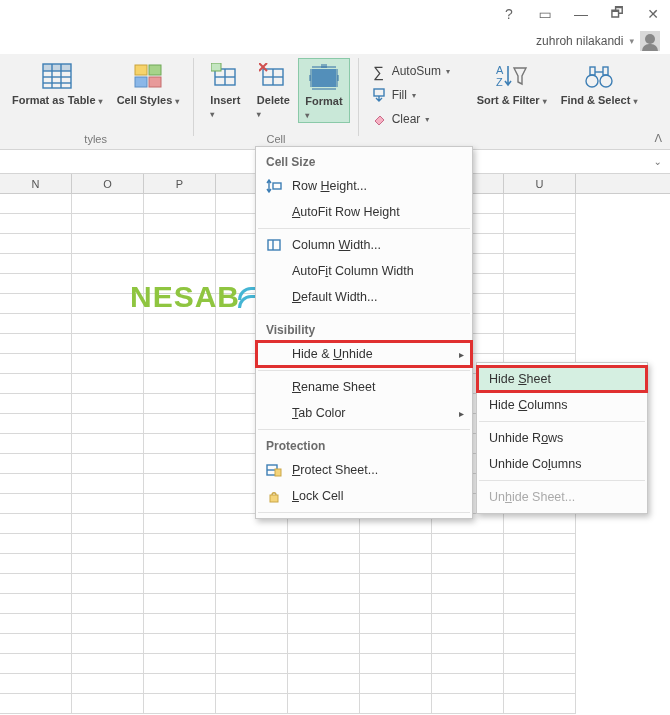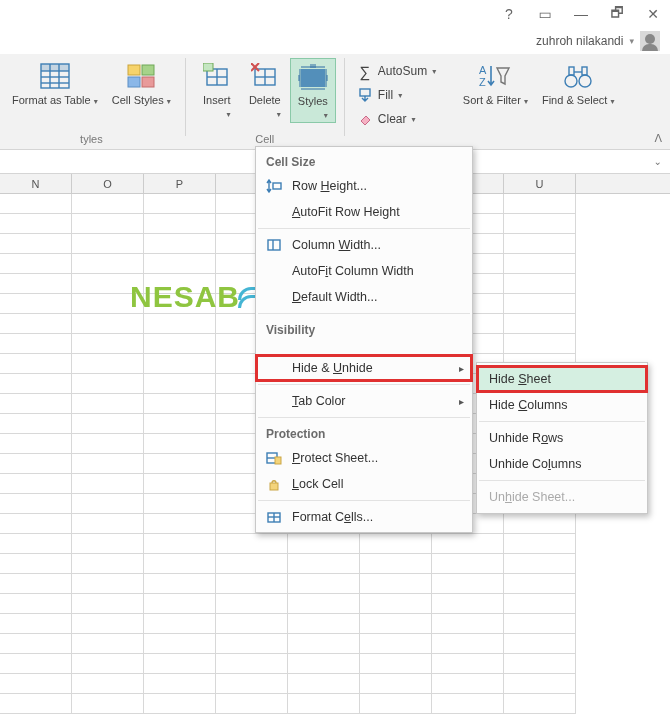--- a/index.html
+++ b/index.html
@@ -36,21 +36,21 @@
   .rgroup { display:flex; flex-direction:column; align-items:center;
     padding:0 4px; height:100%; }
   .rgroup .icons { display:flex; gap:2px; flex:1; align-items:flex-start;}
   .rgroup .glabel { font-size:11px; color:#777; margin-bottom:2px; height:14px;}
   .sep { width:1px; background:#d5d5d5; height:78px; margin:0 4px;}
   .bigbtn { display:flex; flex-direction:column; align-items:center;
     padding:2px 6px; cursor:default; min-width:46px;}
   .bigbtn.active { background:#c9e8d8; border:1px solid #8ac9a8;}
   .bigbtn .bicon { width:32px; height:32px; display:flex;
     align-items:center; justify-content:center; margin-bottom:2px;}
-  .bigbtn .blabel { font-size:11px; text-align:right; line-height:1.15;}
+  .bigbtn .blabel { font-size:11px; text-align:left; line-height:1.15;font-weight:bold;}
   .drop { font-size:8px; color:#666;}
   .smallstack { display:flex; flex-direction:column; gap:2px;
     padding-top:2px; min-width:96px;}
   .smallbtn { display:flex; align-items:center; gap:5px;
     padding:2px 4px; height:22px; font-size:12px; color:#444;}
   .smallbtn .sicon { width:16px; height:16px; display:flex;
     align-items:center; justify-content:center;}
   .collapse-caret { position:absolute; right:8px; bottom:4px;
     font-size:11px; color:#777;}
   
@@ -74,21 +74,21 @@
     padding:2px 0; z-index:20;
   }
   .mhdr { padding:6px 10px 4px; font-weight:600; color:#6b6b6b;
     font-size:12px;}
   .mitem { display:flex; align-items:center; gap:8px;
     padding:5px 10px 5px 8px; font-size:12.5px; color:#333;
     position:relative;}
   .mitem .micon { width:20px; height:16px; display:flex;
     align-items:center; justify-content:center; color:#4a7db0;}
   .mitem .arrow { position:absolute; right:8px; font-size:10px; color:#555;}
-  .mitem.hi { outline:3px solid #e03030; outline-offset:-2px;margin-top:14px;}
+  .mitem.hi { outline:3px solid #e03030; outline-offset:-2px;}
   .msep { height:1px; background:#e2e2e2; margin:3px 2px;}
   
   u { text-decoration:underline; }
   
   .submenu {
     position:absolute; top:362px; left:476px;
     width:172px; background:#fcfcfc;
     border:1px solid #c8c8c8; box-shadow:2px 3px 6px rgba(0,0,0,.25);
     padding:3px 0; z-index:21;
   }
@@ -192,21 +192,21 @@
       </div>
       <div class="bigbtn active">
         <div class="bicon">
           <svg width="30" height="26">
               <rect x="3" y="5" width="24" height="18" fill="#3e7fb5" opacity=".85"></rect>
               <path d="M3 3 L27 3 M2 5 L2 23 M28 5 L28 23 M3 25 L27 25" stroke="#2e6da4" stroke-width="1"></path>
               <path d="M12 1 L18 1 M12 3 L18 3" stroke="#2e6da4"></path>
               <path d="M1 11 L1 17 M29 11 L29 17" stroke="#2e6da4"></path>
             </svg>
         </div>
-        <div class="blabel"><span>Styles</span><br><span class="drop">▾</span></div>
+        <div class="blabel"><span>Format</span><br><span class="drop">▾</span></div>
       </div>
     </div>
     <div class="glabel">Cell</div>
   </div>
   <div class="sep"></div>
 
   <div class="rgroup" style="align-items:flex-start">
     <div class="smallstack">
       <div class="smallbtn">
         <span class="sicon" style="font-size:15px;color:#444">∑</span>
@@ -591,20 +591,24 @@
   <div class="msep"></div>
   <div class="mhdr">Visibility</div>
   <div class="mitem hi">
     <span class="micon"></span>
     <span>Hide &amp; <u>U</u>nhide</span>
     <span class="arrow">▸</span>
   </div>
   <div class="msep"></div>
   <div class="mitem">
     <span class="micon"></span>
+    <span><u>R</u>ename Sheet</span>
+  </div>
+  <div class="mitem">
+    <span class="micon"></span>
     <span><u>T</u>ab Color</span>
     <span class="arrow">▸</span>
   </div>
   <div class="msep"></div>
   <div class="mhdr">Protection</div>
   <div class="mitem">
     <span class="micon">
         <svg width="16" height="14">
           <rect x="1" y="2" width="10" height="10" class="str"></rect>
           <line x1="1" y1="7" x2="11" y2="7" class="str"></line>
@@ -616,30 +620,20 @@
   <div class="mitem">
     <span class="micon">
         <svg width="14" height="14">
           <rect x="3" y="6" width="8" height="7" fill="#f4d47a" stroke="#caa646"></rect>
           <path d="M5 6 C5 3 9 3 9 6" fill="none" stroke="#caa646" stroke-width="1.3"></path>
         </svg>
       </span>
     <span><u>L</u>ock Cell</span>
   </div>
   <div class="msep"></div>
-  <div class="mitem">
-    <span class="micon">
-        <svg width="14" height="14">
-          <rect x="1" y="3" width="12" height="9" class="str"></rect>
-          <line x1="1" y1="7" x2="13" y2="7" class="str"></line>
-          <line x1="7" y1="3" x2="7" y2="12" class="str"></line>
-        </svg>
-      </span>
-    <span>Format C<u>e</u>lls...</span>
-  </div>
 </div>
 
 <div class="submenu">
   <div class="sitem sel hi">Hide <u>S</u>heet</div>
   <div class="sitem">Hide <u>C</u>olumns</div>
   <div class="ssep"></div>
   <div class="sitem">Unhide R<u>o</u>ws</div>
   <div class="sitem">Unhide Co<u>l</u>umns</div>
   <div class="ssep"></div>
   <div class="sitem dis">Un<u>h</u>ide Sheet...</div>

